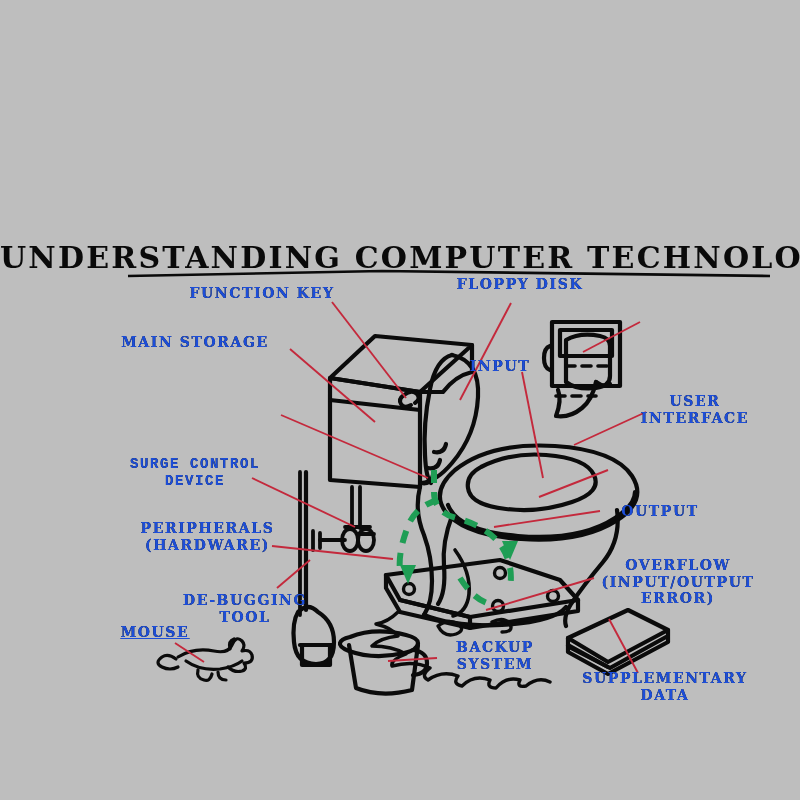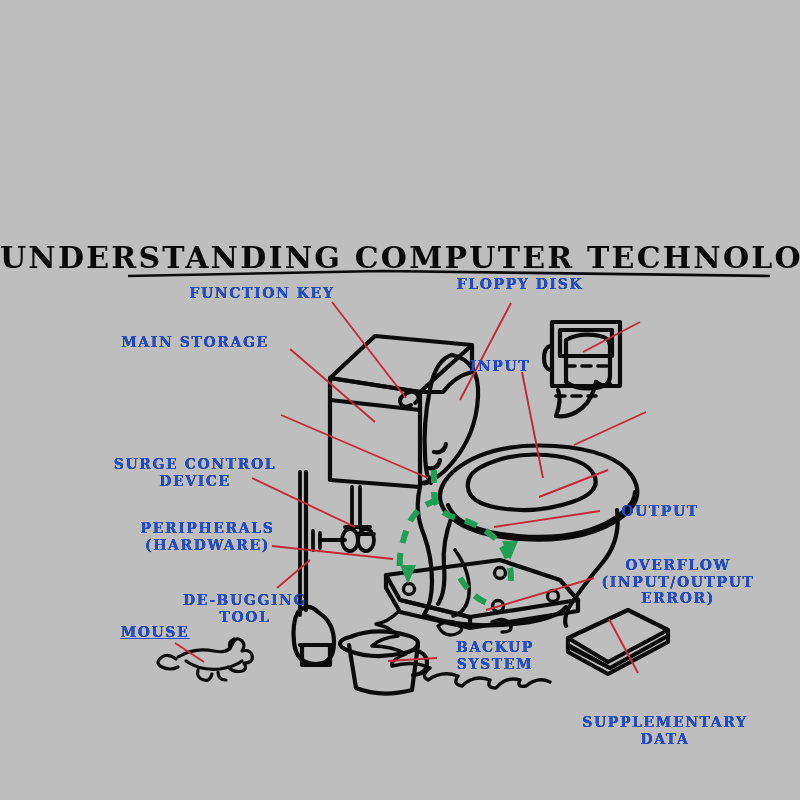--- a/index.html
+++ b/index.html
@@ -214,38 +214,40 @@
   <div class="lbl c" style="left:182px; top:285px; width:160px;">FUNCTION KEY</div>
 
   <div class="lbl c" style="left:440px; top:276px; width:160px;">FLOPPY DISK</div>
 
 
   <div class="lbl c" style="left:100px; top:334px; width:190px;">MAIN STORAGE</div>
 
   <div class="lbl c" style="left:440px; top:352px; width:120px;margin-top:6px;">INPUT</div>
 
 
-
-
-  <div class="lbl c" style="left:95px; top:456px; width:200px;">SURGE CONTROL
+  <div class="lbl c" style="left:620px; top:393px; width:150px;">USER
+INTERFACE</div>
+
+
+  <div class="lbl c" style="left:95px; top:456px; width:200px;font-family:Liberation Mono, monospace;">SURGE CONTROL
 DEVICE</div>
 
   <div class="lbl c" style="left:595px; top:503px; width:130px;">OUTPUT</div>
 
   <div class="lbl c" style="left:110px; top:520px; width:195px;">PERIPHERALS
 (HARDWARE)</div>
 
   <div class="lbl c" style="left:588px; top:557px; width:180px;">OVERFLOW
 (INPUT/OUTPUT
 ERROR)</div>
 
   <div class="lbl c" style="left:160px; top:592px; width:170px;">DE-BUGGING
 TOOL</div>
 
   <div class="lbl c" style="left:95px; top:624px; width:120px;text-decoration:underline;">MOUSE</div>
 
   <div class="lbl c" style="left:425px; top:639px; width:140px;">BACKUP
 SYSTEM</div>
 
-  <div class="lbl c" style="left:560px; top:670px; width:210px;margin-top:44px;">SUPPLEMENTARY
+  <div class="lbl c" style="left:560px; top:670px; width:210px;">SUPPLEMENTARY
 DATA</div>
 
 </div>
 
 </body></html>

